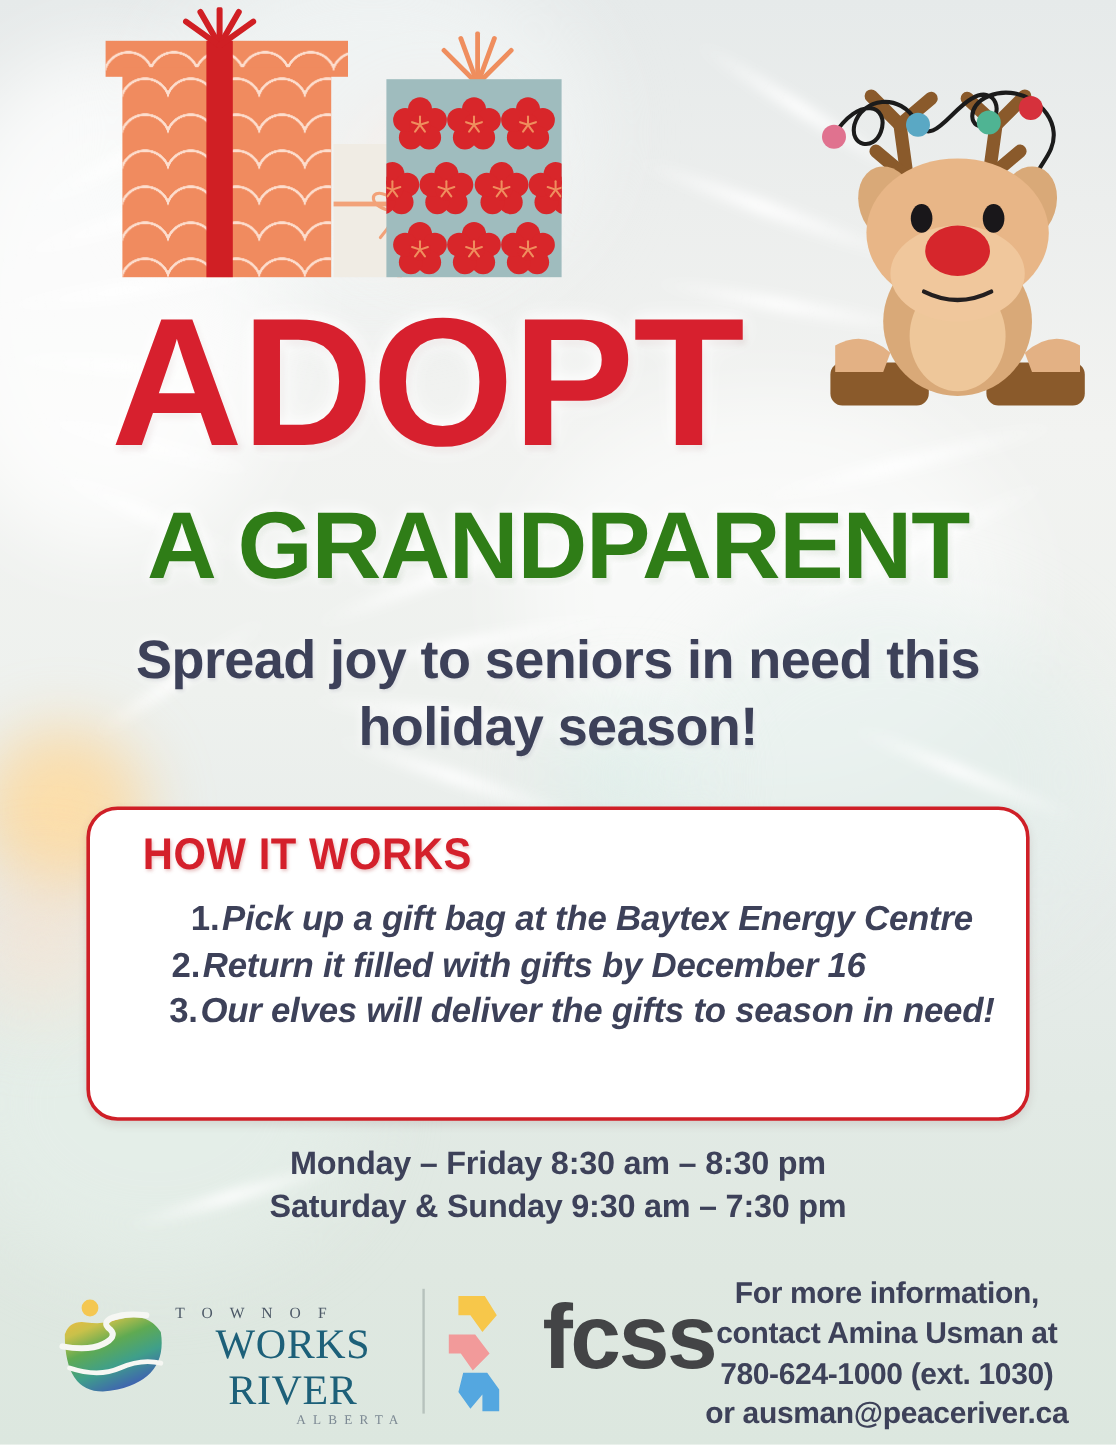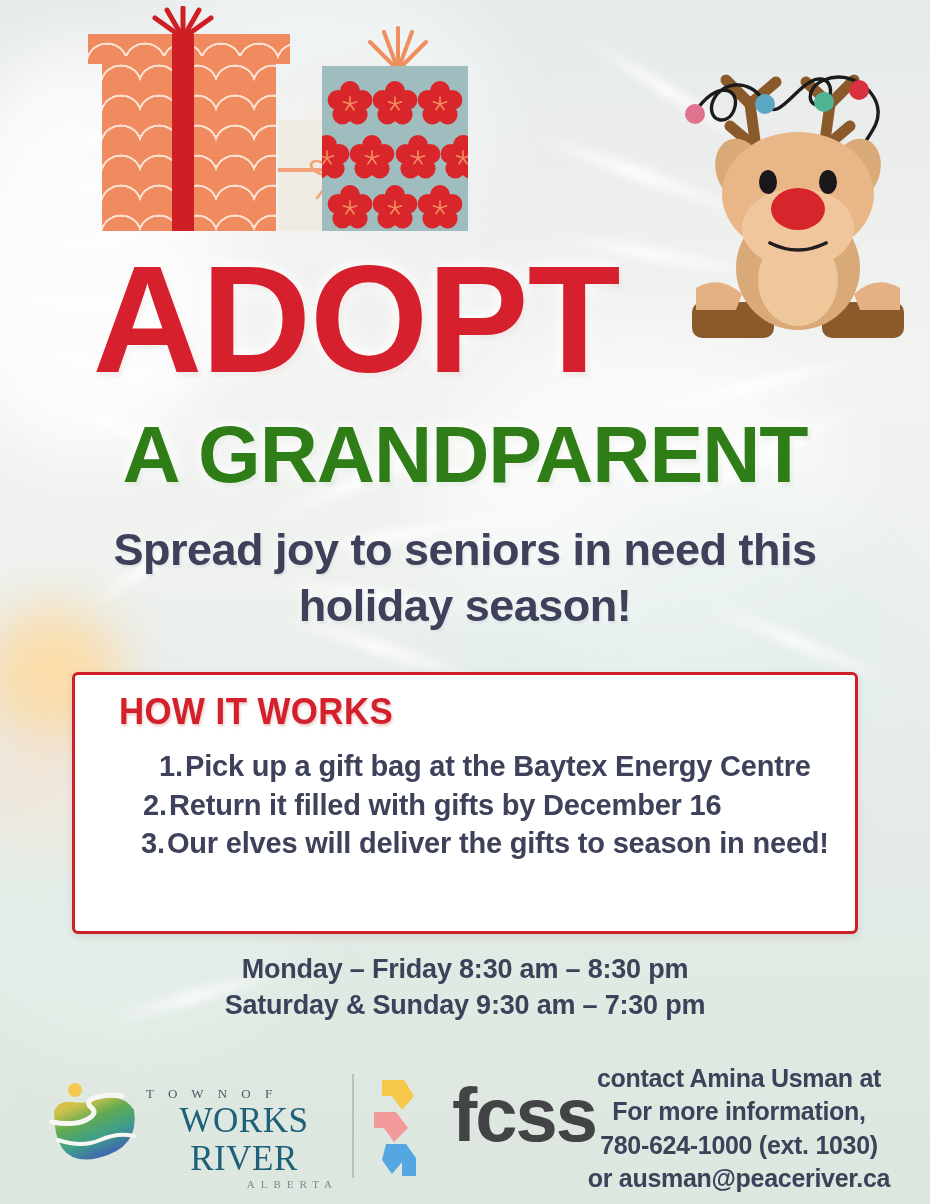--- a/index.html
+++ b/index.html
@@ -114,21 +114,21 @@
     color:#3d4159;
     text-shadow: 0 0 9px rgba(255,255,255,.9), 1px 2px 3px rgba(90,95,120,.2);
     letter-spacing:-.5px;
   }
 
   
   .hiw-card {
     position:absolute; left:72px; top:672px; width:786px; height:262px;
     background:#ffffff;
     border:3px solid #cf1f27;
-    border-radius:6px;
+    border-radius:26px;
     box-sizing:border-box;
     box-shadow: 0 3px 7px rgba(100,60,60,.13);
   }
   .hiw-title {
     position:absolute; left:44px; top:16px;
     font-size:37px;
     font-weight:bold;
     color:#d4202b;
     letter-spacing:.5px;
     transform: scaleX(.94);
@@ -139,21 +139,21 @@
   .hiw-item {
     display:flex;
     align-items:baseline;
     font-size:29px;
     font-weight:bold;
     color:#3d4159;
     line-height:1.33;
     letter-spacing:-.2px;
   }
   .hiw-num { min-width:26px; flex:0 0 auto; }
-  .hiw-text { flex:1 1 auto; }
+  .hiw-text { flex:1 1 auto;font-style:italic; }
   .hiw-item.i1 { padding-left:22px; }
   .hiw-item.i2 { padding-left:6px; }
   .hiw-item.i3 { padding-left:4px; }
 
   
   .hours {
     position:absolute; left:0; right:0; top:952px;
     text-align:center;
     font-size:27px;
     font-weight:bold;
@@ -426,19 +426,19 @@
     <svg class="fcss-logo" viewBox="0 0 58 104">
       <path d="M10 6 h22 l10 16 -12 14 -10 -14 -10 0 z" fill="#f7c74a"></path>
       <path d="M2 38 h22 l12 16 -14 14 -10 -14 -10 0 z" fill="#f29a9a"></path>
       <path d="M14 70 h20 l10 14 v18 h-14 v-14 l-10 12 -10 -14 z" fill="#54a7e0"></path>
     </svg>
     <div class="fcss-word">fcss</div>
 
   </div>
 
   <div class="contact">
+    <div>For more information,</div>
     <div>contact Amina Usman at</div>
-    <div>For more information,</div>
     <div>780-624-1000 (ext. 1030)</div>
     <div>or ausman@peaceriver.ca</div>
   </div>
 
 </div>
 
 </body></html>

